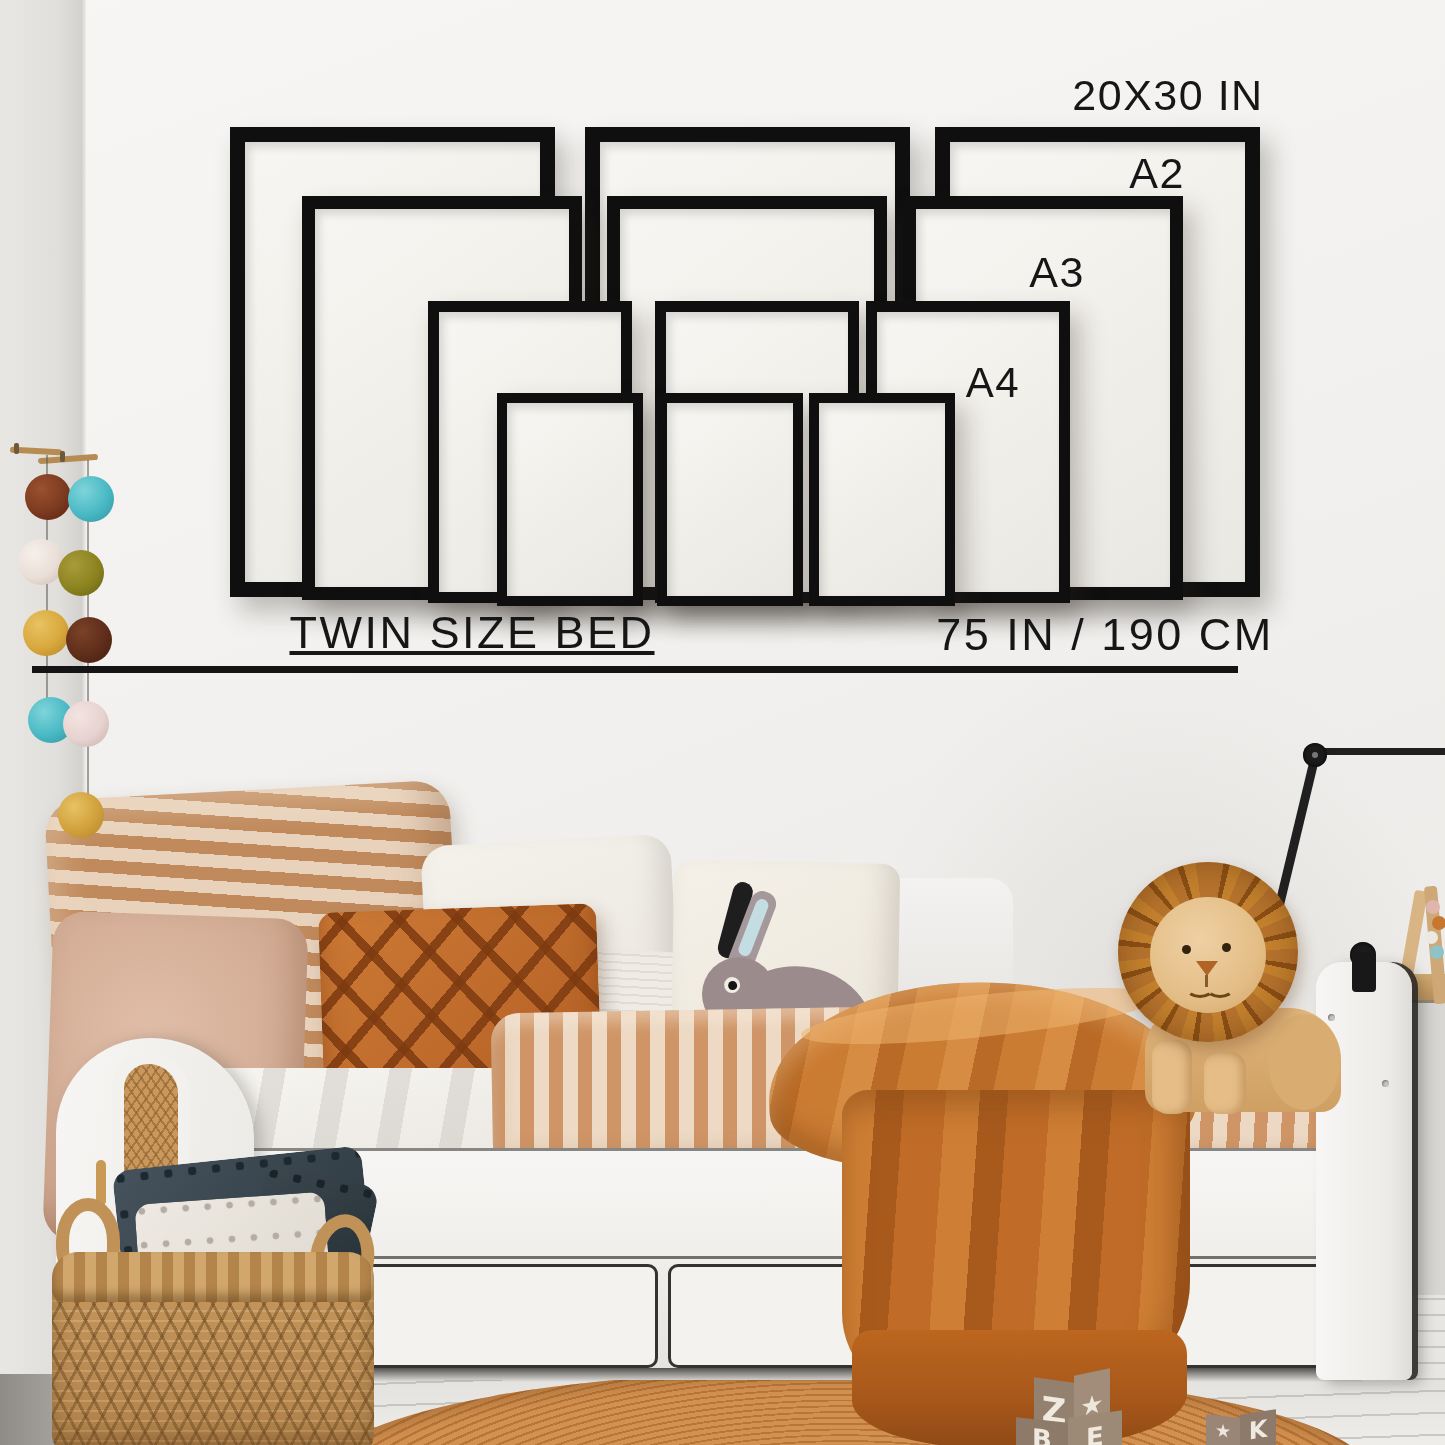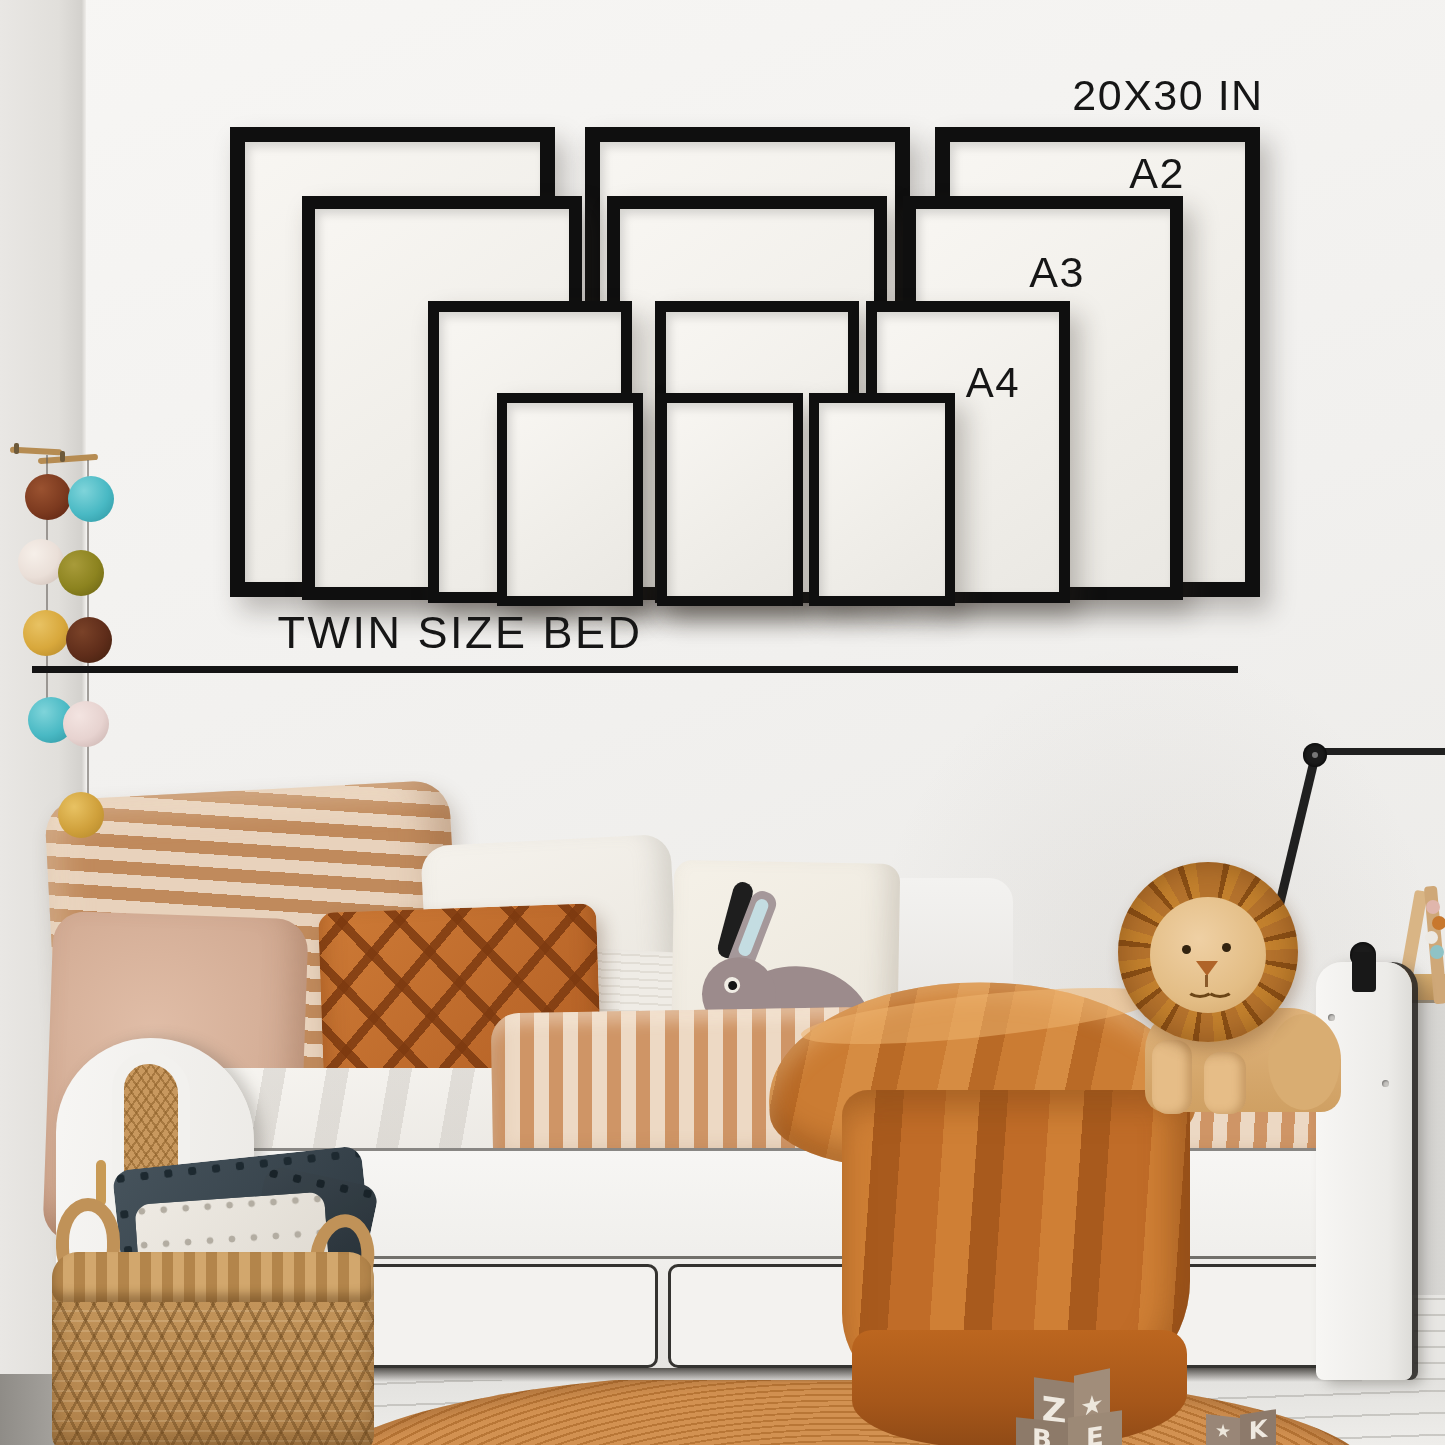--- a/index.html
+++ b/index.html
@@ -279,16 +279,17 @@
   <div class="abs frame b11" style="left:655px;top:301px;width:204px;height:302px;"></div>
   <div class="abs frame b11" style="left:866px;top:301px;width:204px;height:302px;"></div>
   <div class="abs frame b10" style="left:497px;top:393px;width:146px;height:213px;"></div>
   <div class="abs frame b10" style="left:657px;top:393px;width:146px;height:213px;"></div>
   <div class="abs frame b10" style="left:809px;top:393px;width:146px;height:213px;"></div>
 
   <div class="abs guide-text" style="left:1168px;top:74px;">20X30 IN</div>
   <div class="abs guide-text" style="left:1157px;top:152px;">A2</div>
   <div class="abs guide-text" style="left:1057px;top:251px;">A3</div>
   <div class="abs guide-text" style="left:993px;top:362px;font-size:42px;">A4</div>
-  <div class="abs guide-text guide-text-lg" style="left:460px;top:610px;">TWIN SIZE BED</div>
+  <div class="abs guide-text guide-text-lg" style="left:472px;top:610px;text-decoration:underline;">TWIN SIZE BED</div>
+  <div class="abs guide-text guide-text-lg" style="left:1105px;top:612px;">75 IN / 190 CM</div>
   <div class="abs bed-line"></div>
 
 </div>
 
 </body></html>

